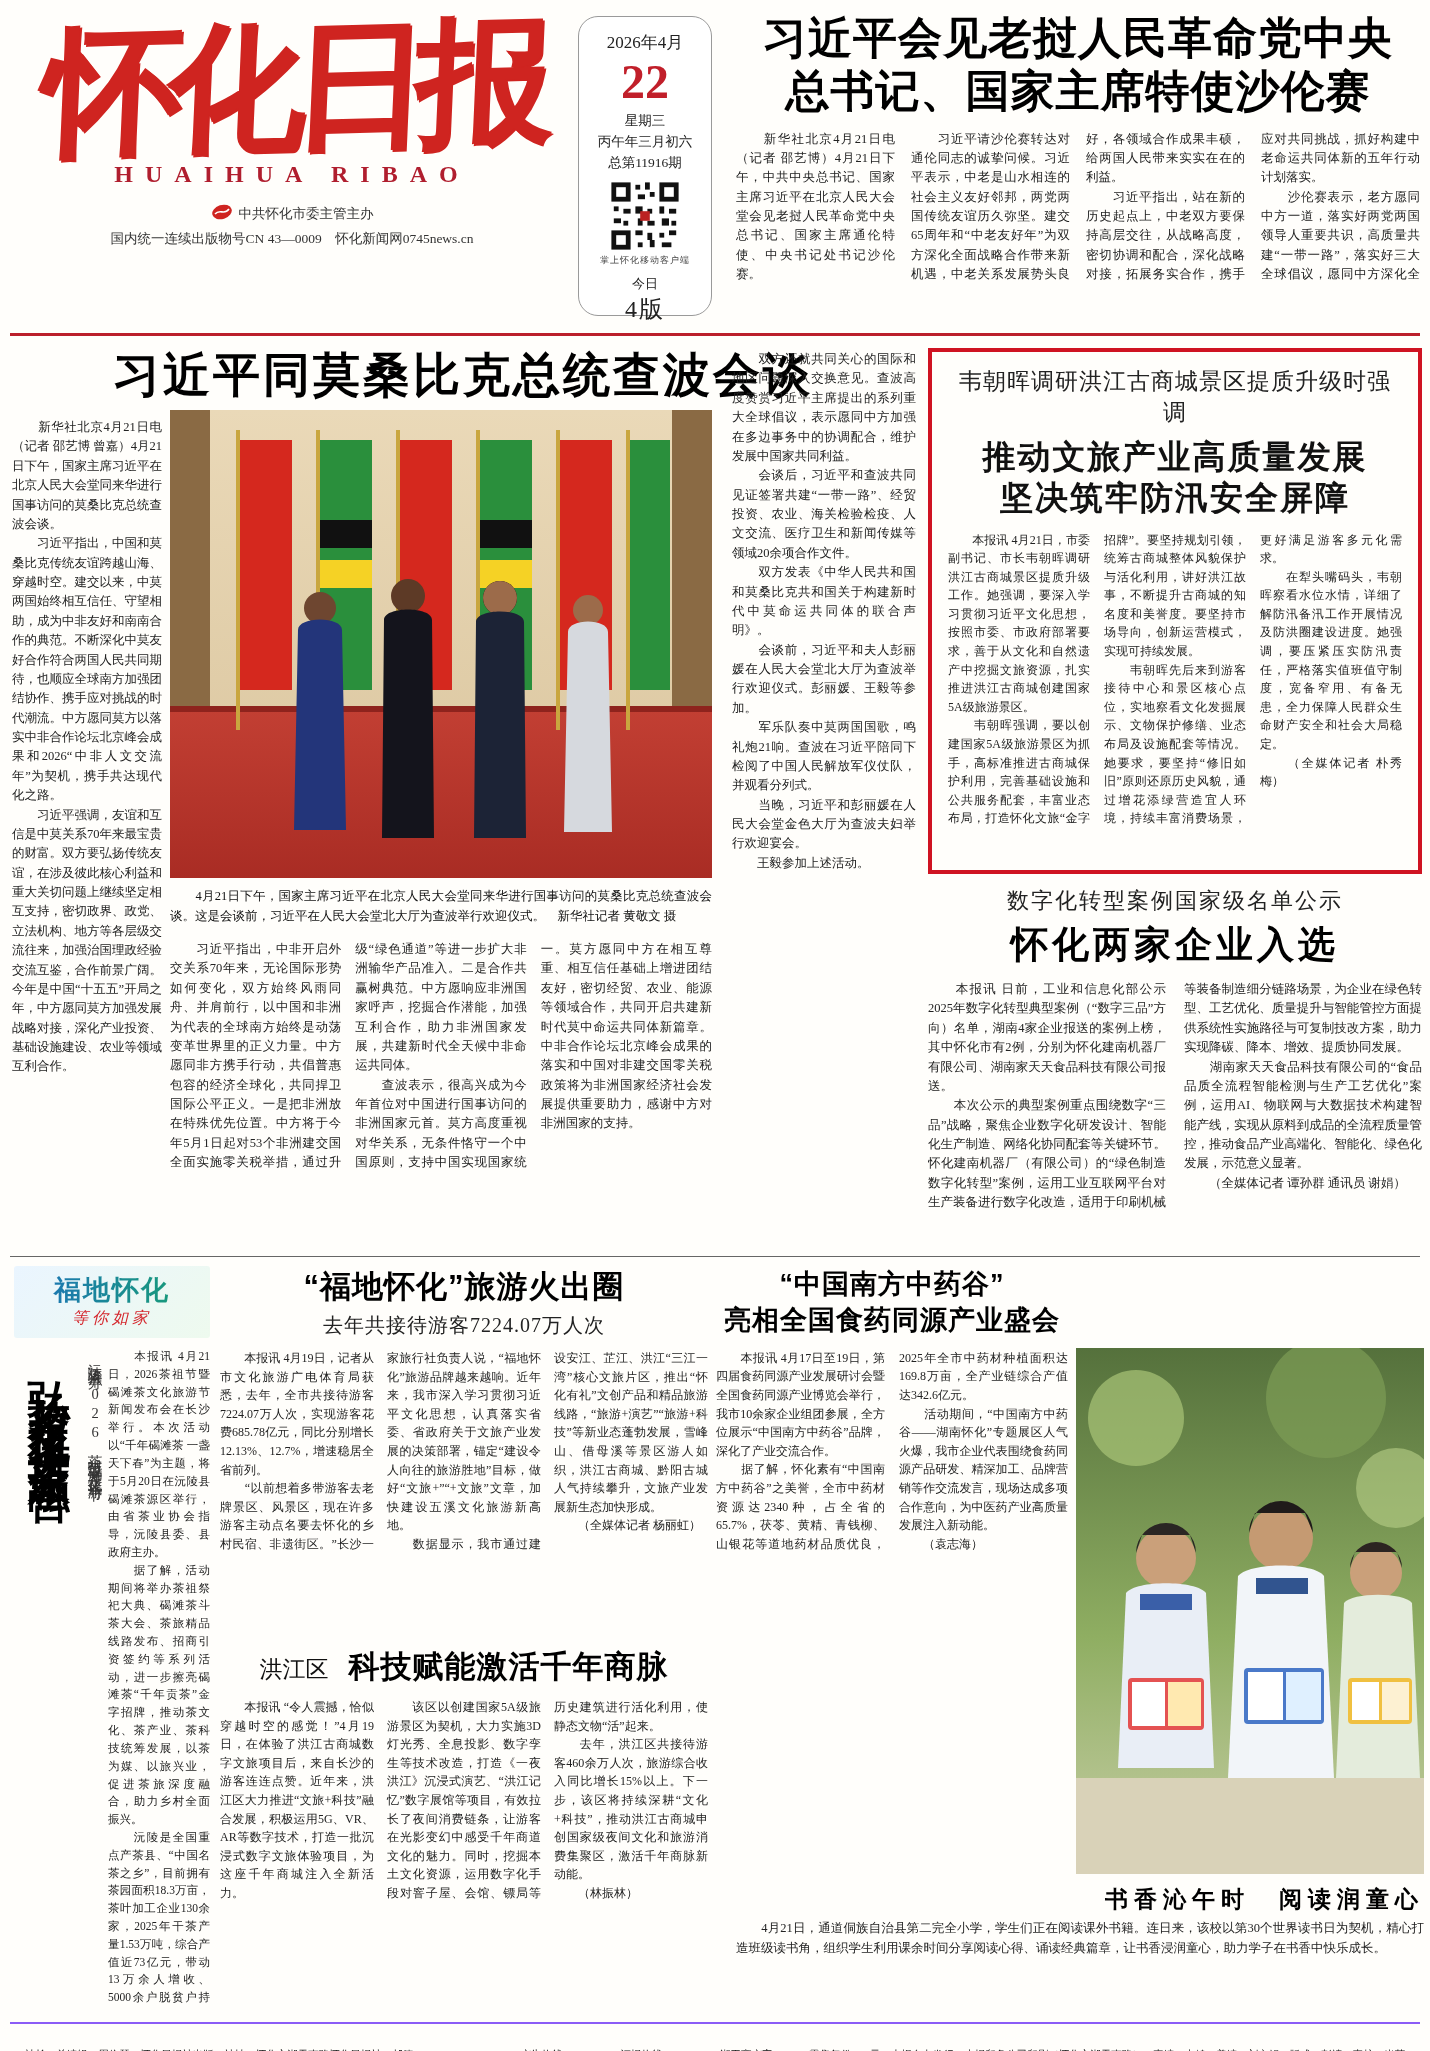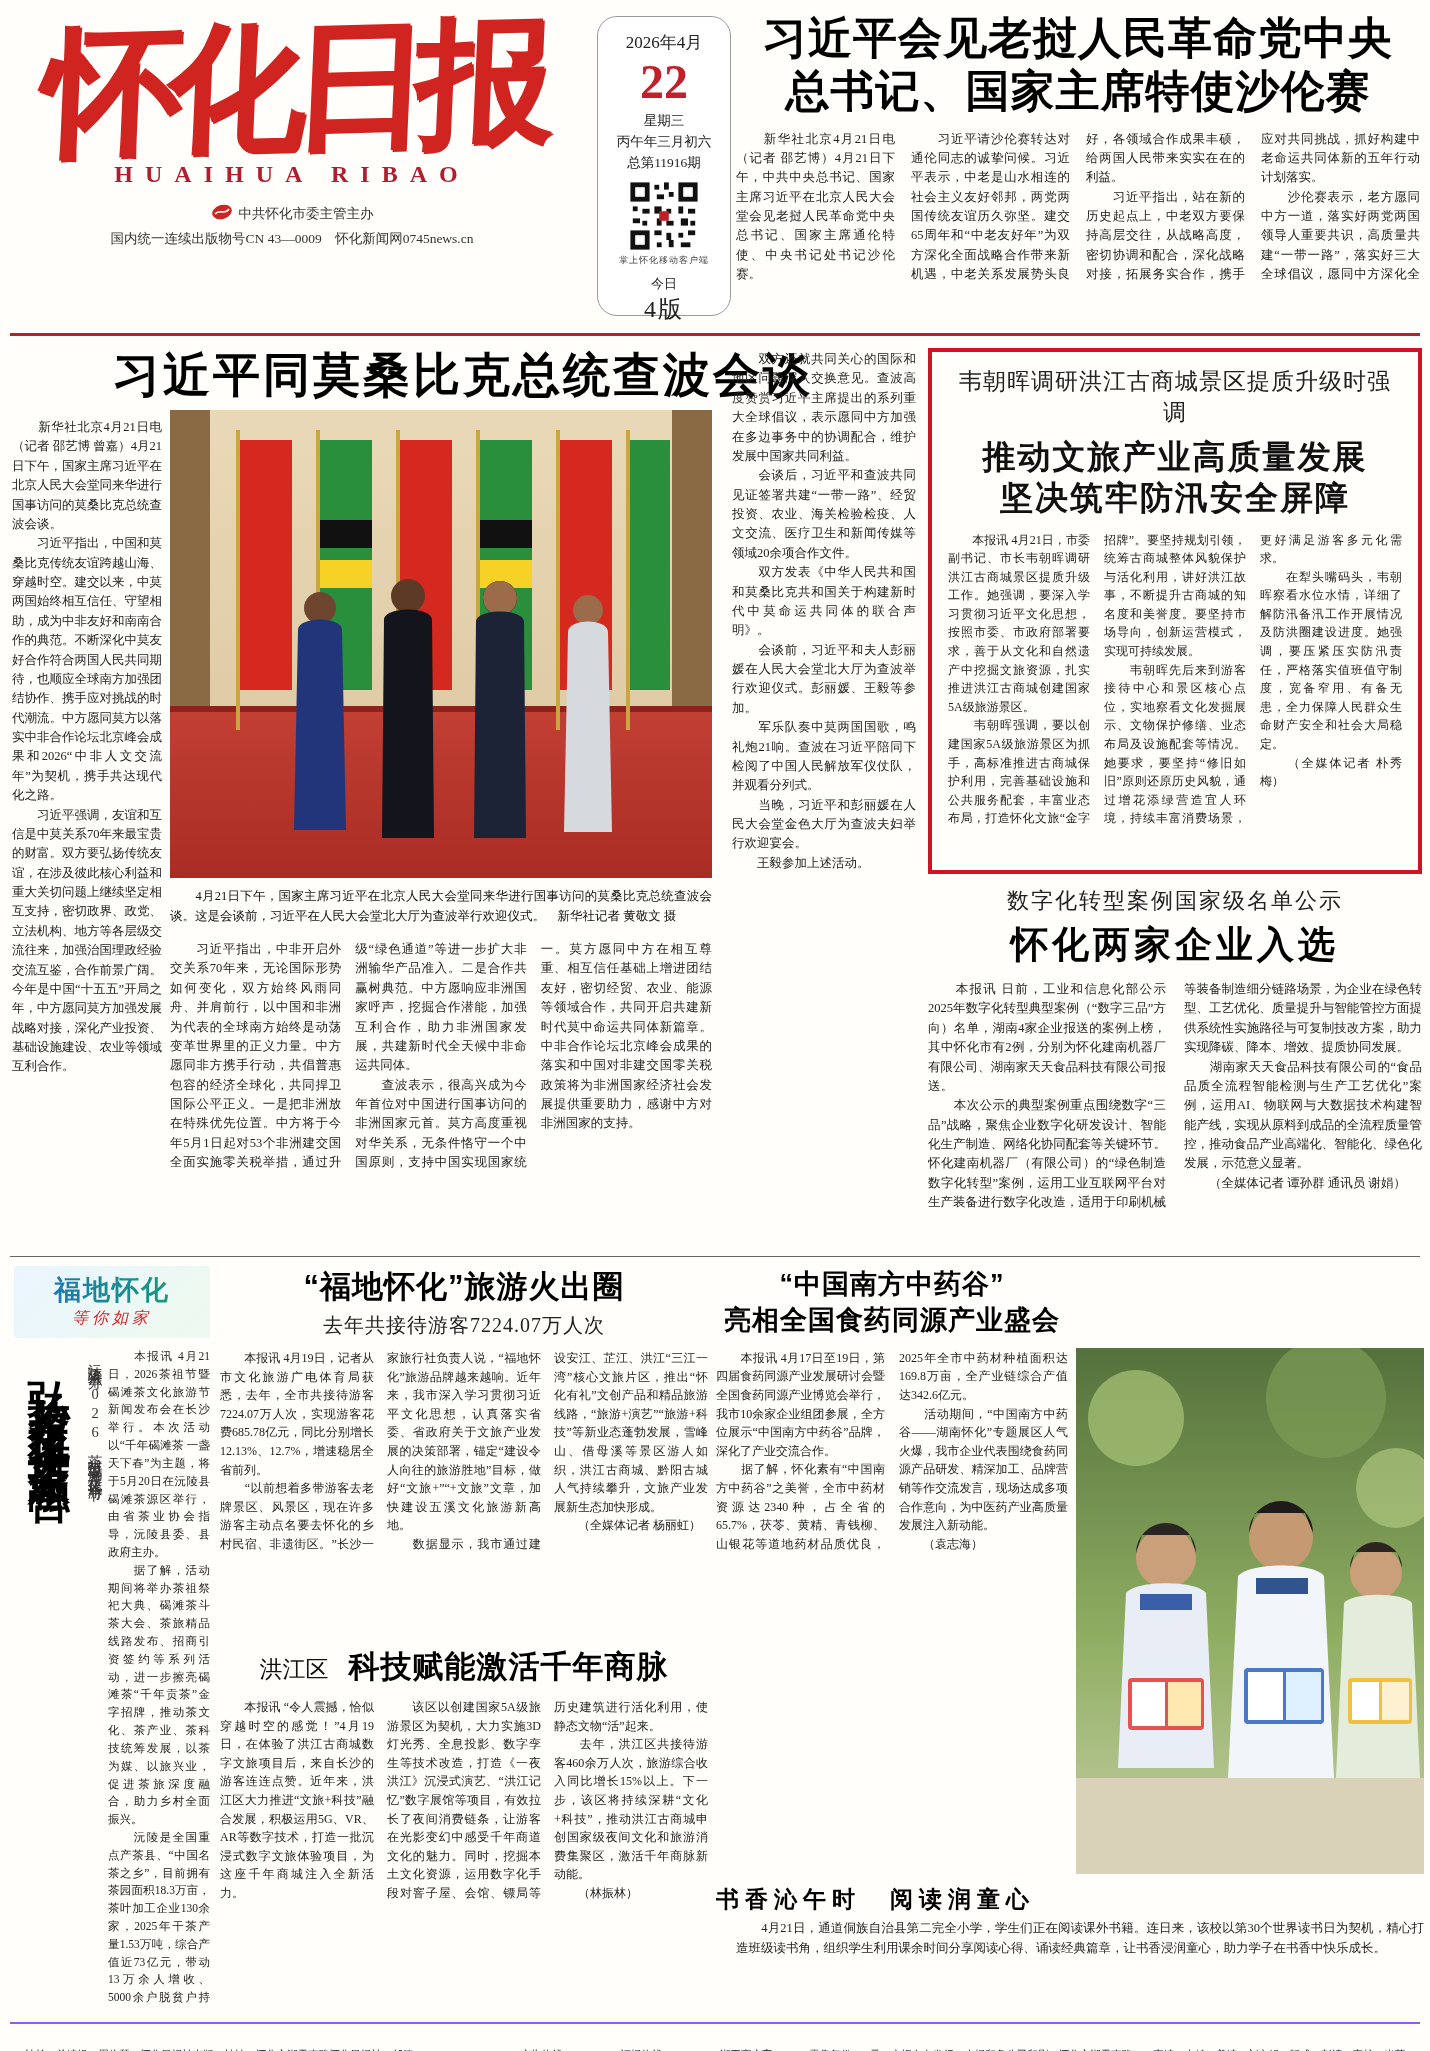--- a/index.html
+++ b/index.html
@@ -18,21 +18,21 @@
     letter-spacing:-14px;transform:rotate(-1.5deg) skewX(-4deg);
     white-space:nowrap;text-shadow:2px 2px 0 #cf2420;
   }
   .mast-pinyin{margin-top:2px;font-size:24px;font-weight:bold;color:#b01e2e;letter-spacing:12px;}
   .mast-org{margin-top:16px;font-size:13.5px;color:#333;display:flex;align-items:center;justify-content:center;gap:6px;}
   .mast-cn{margin-top:6px;font-size:13.5px;color:#333;}
   
   .datebox{
     position:absolute;left:578px;top:16px;width:134px;height:300px;
     border:1px solid #9a9a9a;border-radius:20px;text-align:center;
-    padding-top:14px;box-sizing:border-box;background:#fff;margin-left:19px;
+    padding-top:14px;box-sizing:border-box;background:#fff;
   }
   .db-ym{font-size:17px;color:#222;}
   .db-day{font-size:48px;color:#c11f2a;font-weight:bold;line-height:1.15;}
   .db-week,.db-lunar,.db-issue{font-size:13.5px;color:#222;margin-top:3px;}
   .db-qr{margin:8px auto 2px;display:block;}
   .db-qrcap{font-size:9px;color:#444;letter-spacing:1px;}
   .db-today{margin-top:8px;font-size:13px;color:#222;}
   .db-pages{font-size:24px;color:#222;letter-spacing:2px;}
   
   .top-article{position:absolute;left:736px;top:12px;width:684px;}
@@ -81,21 +81,21 @@
   .hong-head{text-align:center;}
   .hong-prefix{font-size:23px;color:#111;margin-right:16px;}
   .hong-title{font-size:31px;font-weight:900;color:#000;letter-spacing:1px;}
   .hong-body{margin-top:10px;height:300px;column-count:3;column-gap:13px;font-size:12px;}
   
   .herb{position:absolute;left:716px;top:1266px;width:352px;}
   .herb-title{text-align:center;font-size:27px;font-weight:900;color:#000;line-height:1.35;letter-spacing:1px;}
   .herb-body{margin-top:10px;height:492px;column-count:2;column-gap:14px;font-size:12px;}
   
   .photo2{position:absolute;left:1076px;top:1348px;width:348px;height:526px;background:#9ab27d;}
-  .pn-title{position:absolute;left:716px;top:1884px;width:708px;text-align:left;
+  .pn-title{position:absolute;left:716px;top:1884px;width:708px;text-align:right;
     font-size:23px;font-weight:900;letter-spacing:6px;color:#000;}
   .pn-caption{position:absolute;left:736px;top:1918px;width:688px;font-size:12.5px;line-height:1.6;
     text-align:justify;white-space:pre-line;}
   
   .footer{position:absolute;left:10px;top:2022px;width:1410px;border-top:2px solid #8b5cf6;
     padding-top:24px;font-size:10.5px;color:#111;text-align:center;letter-spacing:0;}
 </style>
 </head>
 <body>
 

